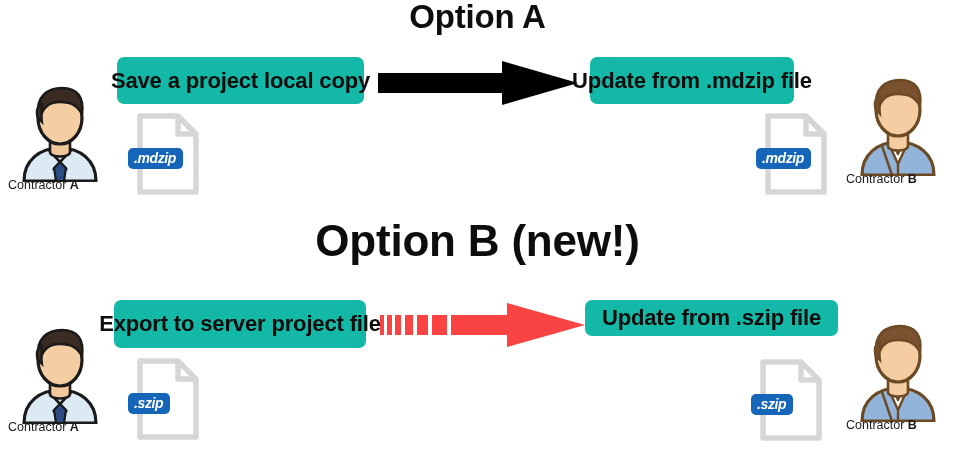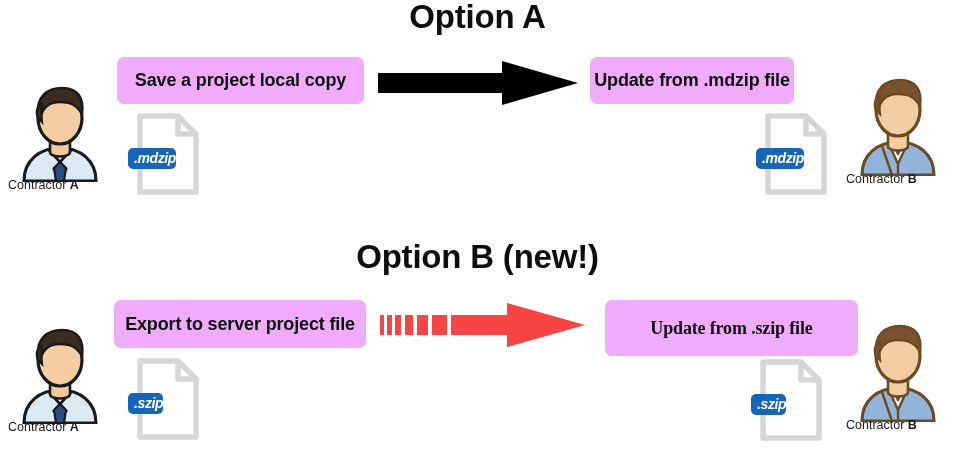--- a/index.html
+++ b/index.html
@@ -24,34 +24,34 @@
     width: 955px;
     left: 0;
     text-align: center;
     font-family: "Liberation Sans", sans-serif;
     font-weight: bold;
     color: #0d0d0d;
     letter-spacing: -0.2px;
     white-space: nowrap;
   }
   #title-a { top: -2px; font-size: 33px; }
-  #title-b { top: 216px; font-size: 33px; margin-top: 22px; }
+  #title-b { top: 216px; font-size: 44px; }
 
   
   .action-box {
     position: absolute;
-    background: #f0abfc;
+    background: #14b8a6;
     border-radius: 7px;
     display: flex;
     align-items: center;
     justify-content: center;
     color: #0d0d0d;
     font-family: "Liberation Sans", sans-serif;
     font-weight: bold;
-    font-size: 18px;
+    font-size: 22px;
     letter-spacing: -0.15px;
     white-space: nowrap;
     box-sizing: border-box;
   }
 
   
   .person {
     position: absolute;
     width: 104px;
     text-align: left;
@@ -80,21 +80,21 @@
     position: absolute;
     left: -4px;
     top: 36px;
     background: #1565B8;
     border-radius: 5px;
     color: #ffffff;
     font-family: "Liberation Sans", sans-serif;
     font-weight: bold;
     font-style: italic;
     font-size: 14px;
-    padding: 3px 0 3px 6px;
+    padding: 3px 7px 3px 6px;
     letter-spacing: -0.4px;
     white-space: nowrap;
     line-height: 1.05;
   }
 
   
   .arrow { position: absolute; }
 </style>
 </head>
 <body>
@@ -209,21 +209,21 @@
         <rect x="15" y="12" width="6" height="20"></rect>
         <rect x="25" y="12" width="8" height="20"></rect>
         <rect x="37" y="12" width="11" height="20"></rect>
         <rect x="52" y="12" width="15" height="20"></rect>
         <rect x="71" y="12" width="56" height="20"></rect>
         <path d="M127 0 L205 22 L127 44 Z"></path>
       </g>
     </svg>
   </div>
 
-  <div class="action-box" style="left:605px; top:300px; width:253px; height:56px;font-family:Liberation Serif, serif;">Update from .szip file</div>
+  <div class="action-box" style="left:585px; top:300px; width:253px; height:36px;">Update from .szip file</div>
 
   <div class="file-icon" style="left:755px; top:358px;">
     <svg viewBox="0 0 72 84" width="72" height="84" aria-hidden="true">
       <path d="M8 4 H46 L64 22 V80 H8 Z" fill="#ffffff" stroke="#D6D6D6" stroke-width="5.5" stroke-linejoin="round"></path>
       <path d="M46 4 V22 H64" fill="none" stroke="#D6D6D6" stroke-width="5.5" stroke-linejoin="round"></path>
     </svg>
     <div class="badge">.szip</div>
   </div>
 
   <div class="person" style="left:846px; top:318px;">

